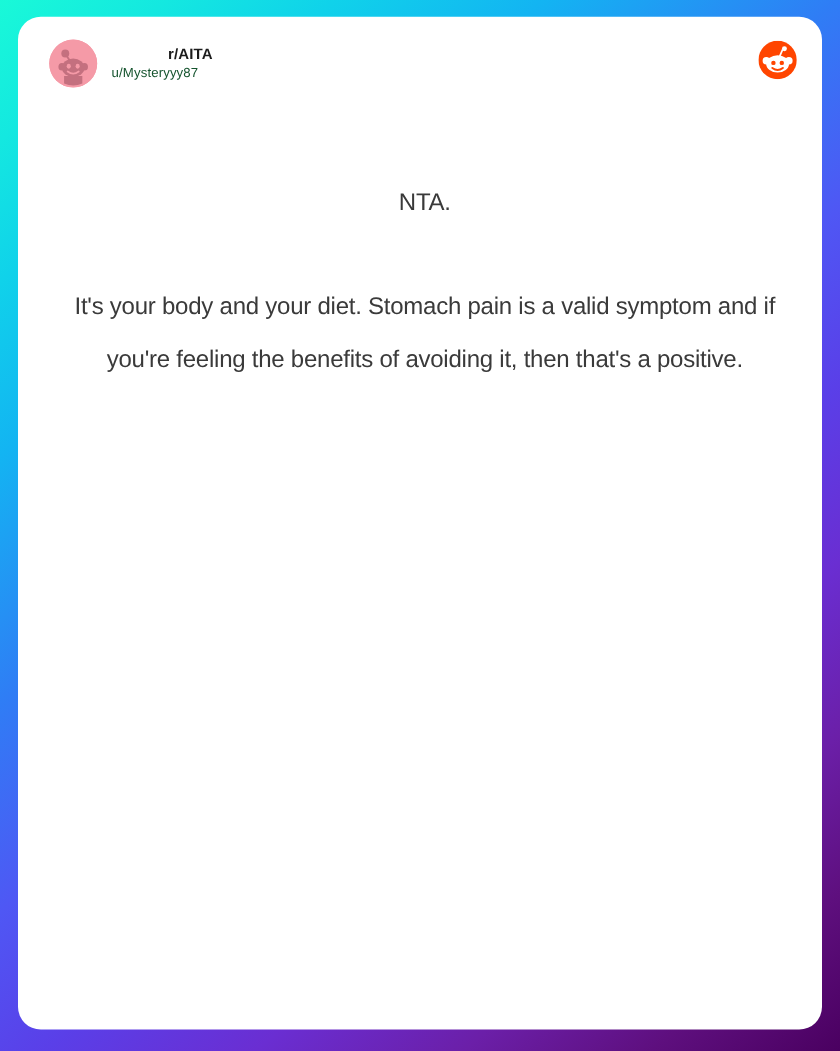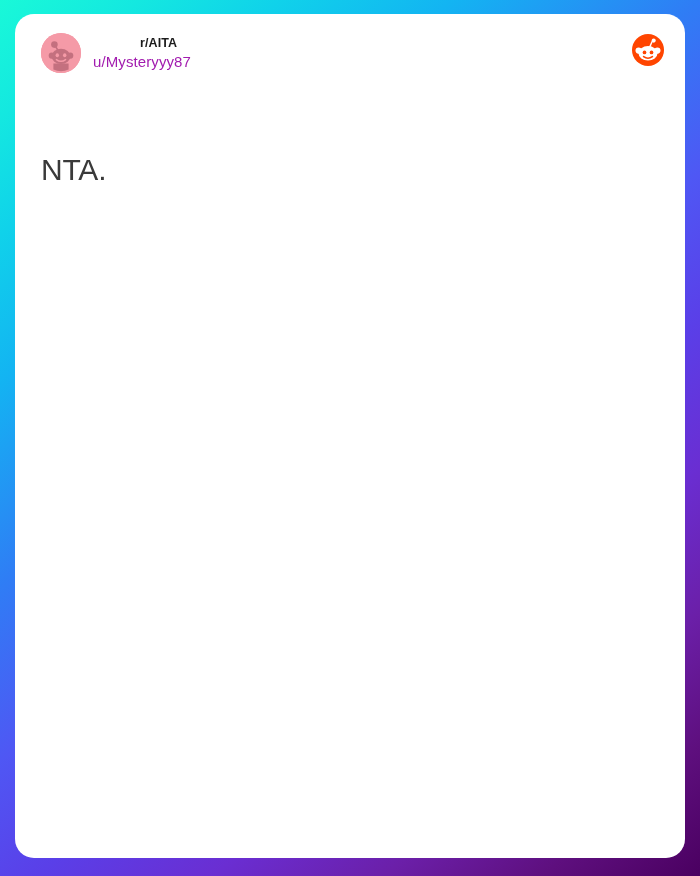--- a/index.html
+++ b/index.html
@@ -41,37 +41,38 @@
   .avatar {
     width:40px; height:40px; border-radius:50%;
     background:#f59aa7;
     display:block; flex:none;
   }
   .ident { display:flex; flex-direction:column; justify-content:center; line-height:1; }
   .sub {
     font-size:12.5px; font-weight:bold; color:#1c1c1c;
     letter-spacing:.1px; margin-bottom:4px;padding-left:47px;
   }
-  .user { font-size:15px; font-weight:400; color:#a21caf; letter-spacing:.1px; }
+  .user { font-size:11px; font-weight:400; color:#14532d; letter-spacing:.1px; }
 
   .reddit-logo {
     position:absolute;
     right:21px; top:20px;
     width:32px; height:32px;
   }
 
   
   .post-body {
     position:absolute;
     left:26px; right:18px; top:134px;
     color:#3a3a3a;
-    font-size:30px;
+    font-size:20px;
     line-height:43.5px;
     letter-spacing:-.2px;
     font-weight:400;
+    text-align:center;
   }
   .post-body p { margin:0; }
   .post-body p + p { margin-top:43.5px; }
 </style>
 </head>
 <body>
 
 <div id="frame">
   <div id="card">
 
@@ -113,16 +114,17 @@
         <g fill="#ff4500">
           <circle cx="12.5" cy="18.4" r="1.85"></circle>
           <circle cx="19.5" cy="18.4" r="1.85"></circle>
           <path d="M11.6 22.6 q4.4 3.3 8.8 0" stroke="#ff4500" stroke-width="1.6" fill="none" stroke-linecap="round"></path>
         </g>
       </svg>
     </span>
 
     <div class="post-body">
       <p>NTA.</p>
+      <p>It's your body and your diet. Stomach pain is a valid symptom and if you're feeling the benefits of avoiding it, then that's a positive.</p>
     </div>
 
   </div>
 </div>
 
 </body></html>

